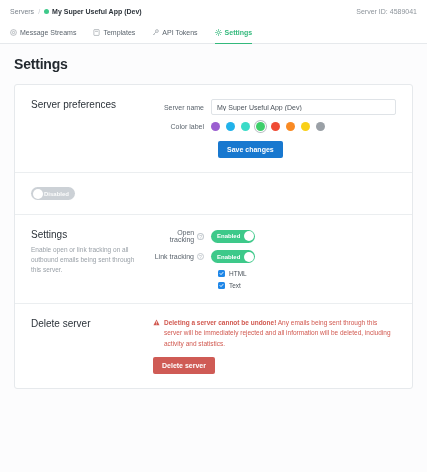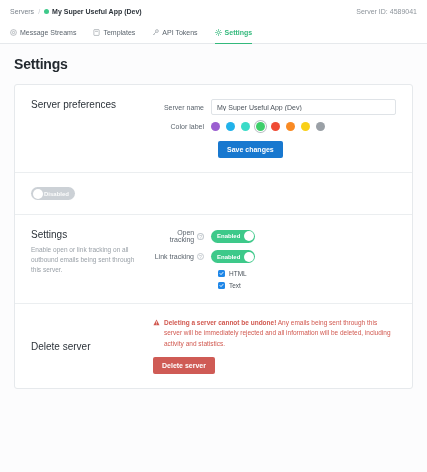--- a/index.html
+++ b/index.html
@@ -58,21 +58,21 @@
   .card {
     border: 1px solid #e6e9ec;
     border-radius: 3px;
     background: #fff;
   }
   .section {
     display: flex;
     padding: 14px 16px;
     border-bottom: 1px solid #ebeef0;
   }
-  .section:last-child { border-bottom: none; align-items: center; }
+  .section:last-child { border-bottom: none; }
   .sec-left { width: 122px; flex: 0 0 122px; padding-right: 8px; }
   .sec-title { font-size: 10px; font-weight: normal; color: #2c333a; }
   .sec-desc { font-size: 6.5px; color: #9aa1a8; line-height: 1.55; margin-top: 5px; }
   .sec-link {
     display: inline-block; margin-top: 7px;
     font-size: 6.5px; color: #9aa1a8;
     text-decoration: underline; cursor: pointer;
   }
   .sec-right { flex: 1; }
 

